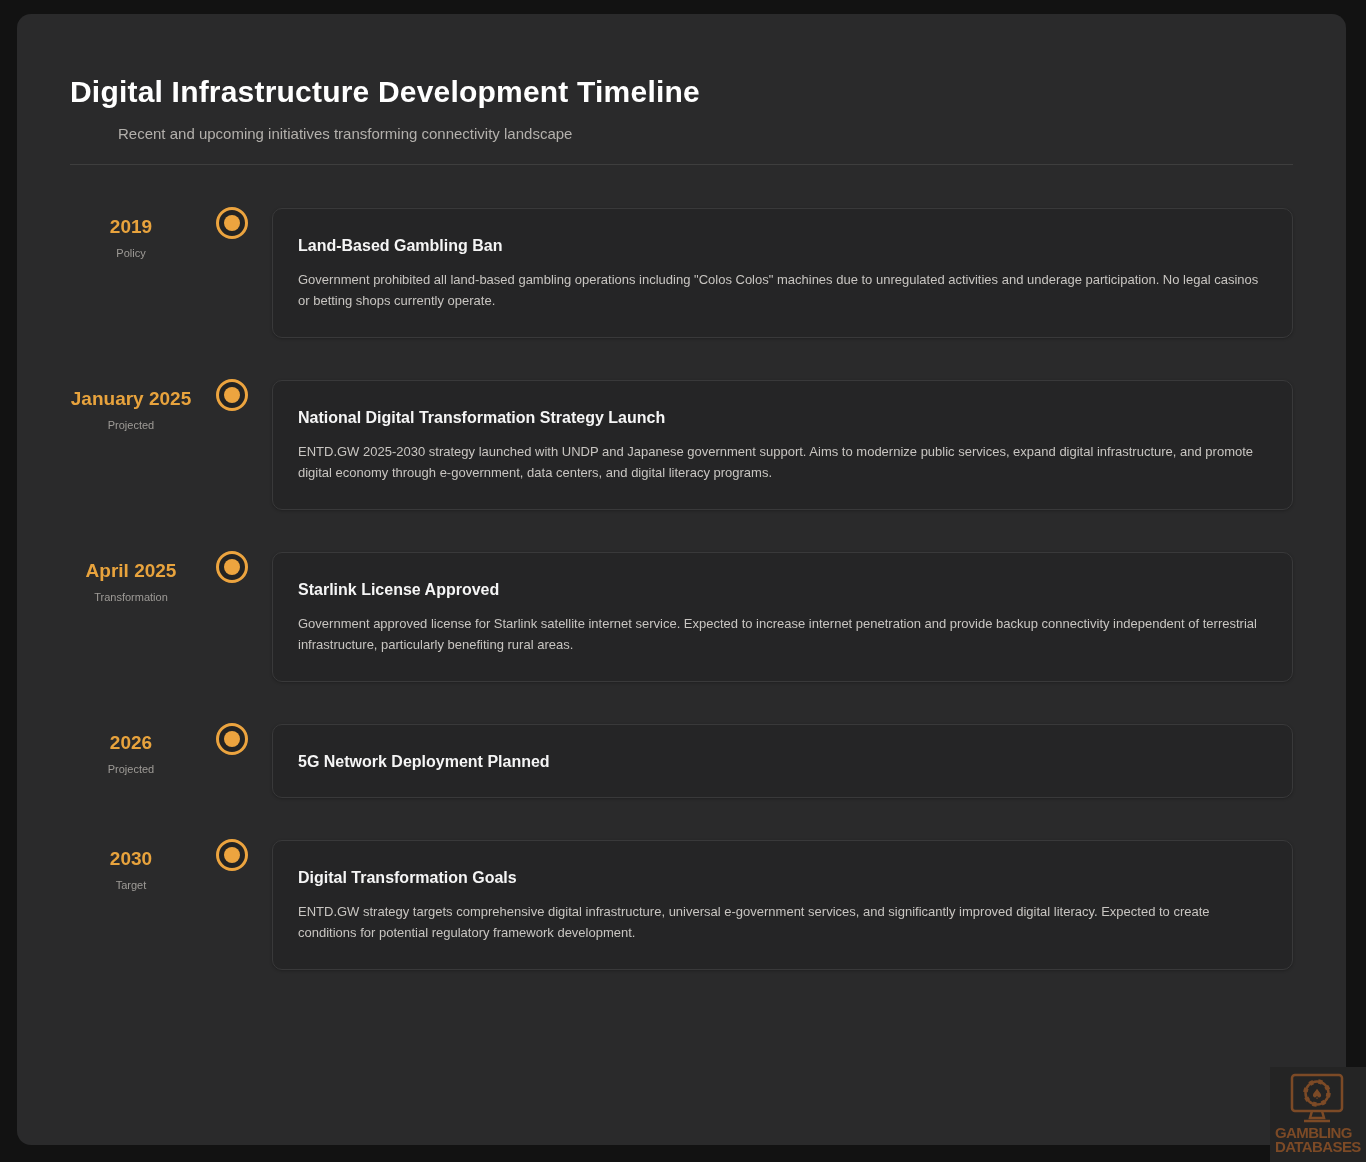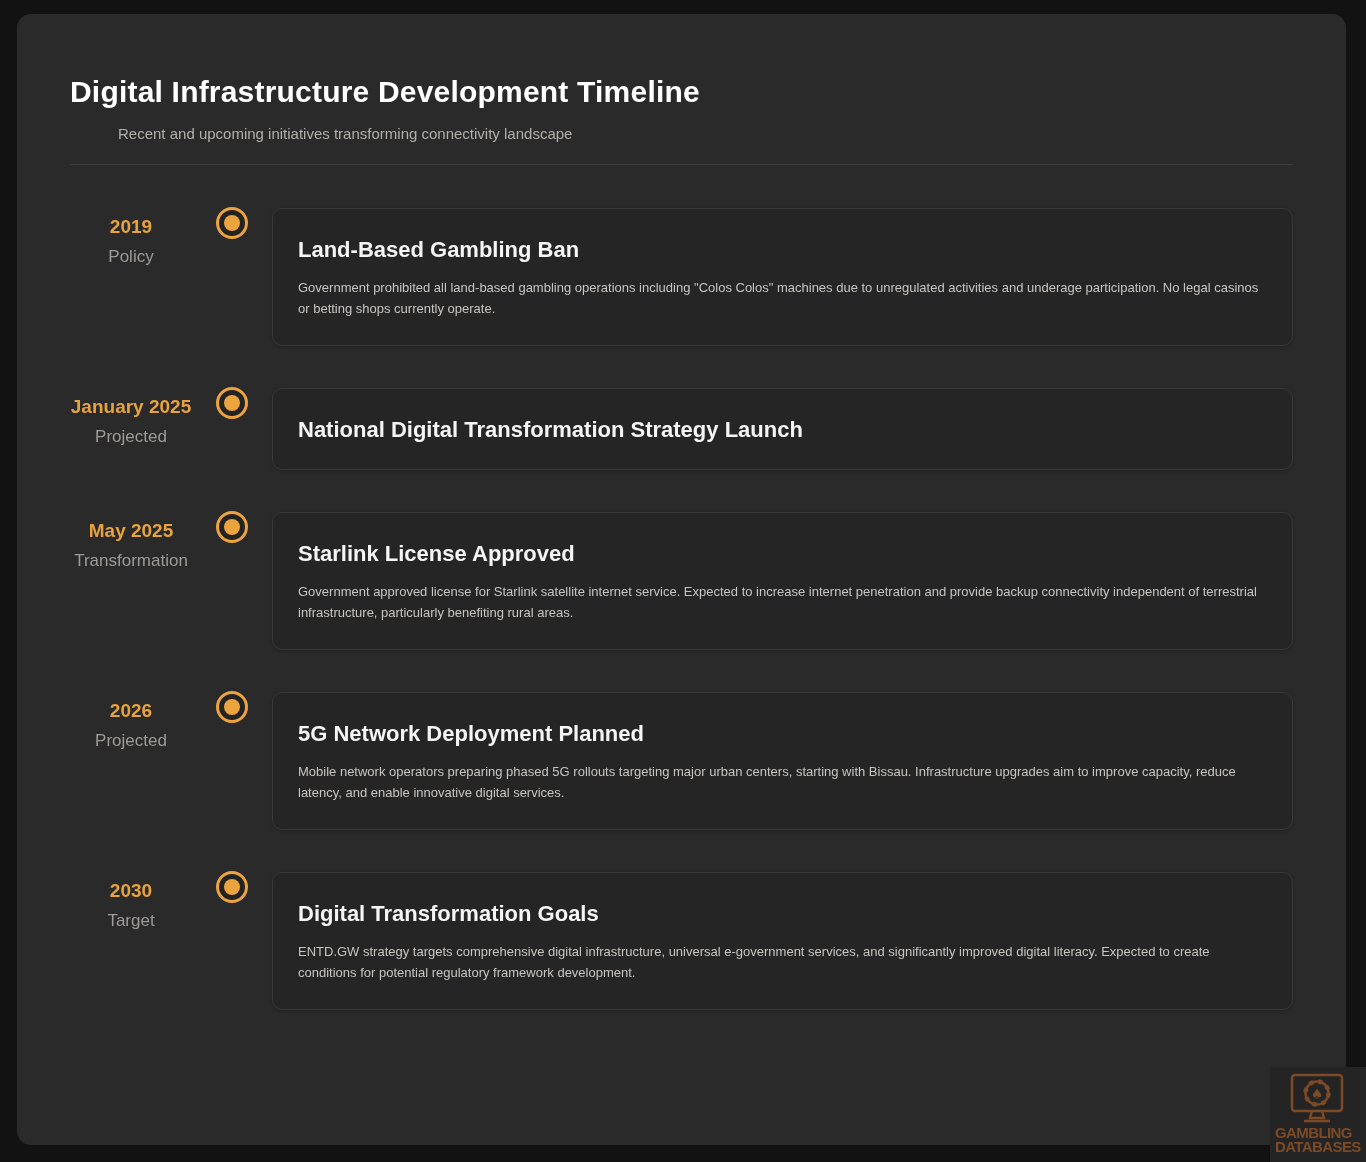--- a/index.html
+++ b/index.html
@@ -50,21 +50,21 @@
   }
   .event-date {
     color:#e8a33d;
     font-size:19px;
     font-weight:700;
     white-space:nowrap;
   }
   .event-category {
     margin-top:9px;
     color:#9e9b97;
-    font-size:17px;
+    font-size:11px;
   }
   .marker-col {
     display:flex;
     justify-content:center;
     align-items:flex-start;
   }
   .marker {
     margin-top:-1px;
     width:32px; height:32px;
     border-radius:50%;
@@ -79,21 +79,21 @@
   }
   .card {
     background:#252526;
     border:1px solid #39393a;
     border-radius:10px;
     padding:28px 26px 26px 25px;
     box-shadow:0 1px 3px rgba(0,0,0,0.25);
   }
   .card-title {
     color:#f5f5f5;
-    font-size:22px;
+    font-size:16px;
     font-weight:700;
   }
   .card-desc {
     margin-top:15px;
     color:#c8c5c1;
     font-size:13px;
     line-height:1.58;
     max-width:1000px;
   }
   .watermark {
@@ -147,26 +147,27 @@
       <div class="event-date">January 2025</div>
       <div class="event-category">Projected</div>
     </div>
     <div class="marker-col">
       <div class="marker">
         <div class="marker-core"></div>
       </div>
     </div>
     <div class="card">
       <div class="card-title">National Digital Transformation Strategy Launch</div>
-    </div>
-  </div>
-
-  <div class="row">
-    <div class="label-col">
-      <div class="event-date">May 2025</div>
+      <div class="card-desc">ENTD.GW 2025-2030 strategy launched with UNDP and Japanese government support. Aims to modernize public services, expand digital infrastructure, and promote digital economy through e-government, data centers, and digital literacy programs.</div>
+    </div>
+  </div>
+
+  <div class="row">
+    <div class="label-col">
+      <div class="event-date">April 2025</div>
       <div class="event-category">Transformation</div>
     </div>
     <div class="marker-col">
       <div class="marker">
         <div class="marker-core"></div>
       </div>
     </div>
     <div class="card">
       <div class="card-title">Starlink License Approved</div>
       <div class="card-desc">Government approved license for Starlink satellite internet service. Expected to increase internet penetration and provide backup connectivity independent of terrestrial infrastructure, particularly benefiting rural areas.</div>
@@ -178,21 +179,20 @@
       <div class="event-date">2026</div>
       <div class="event-category">Projected</div>
     </div>
     <div class="marker-col">
       <div class="marker">
         <div class="marker-core"></div>
       </div>
     </div>
     <div class="card">
       <div class="card-title">5G Network Deployment Planned</div>
-      <div class="card-desc">Mobile network operators preparing phased 5G rollouts targeting major urban centers, starting with Bissau. Infrastructure upgrades aim to improve capacity, reduce latency, and enable innovative digital services.</div>
     </div>
   </div>
 
   <div class="row">
     <div class="label-col">
       <div class="event-date">2030</div>
       <div class="event-category">Target</div>
     </div>
     <div class="marker-col">
       <div class="marker">

